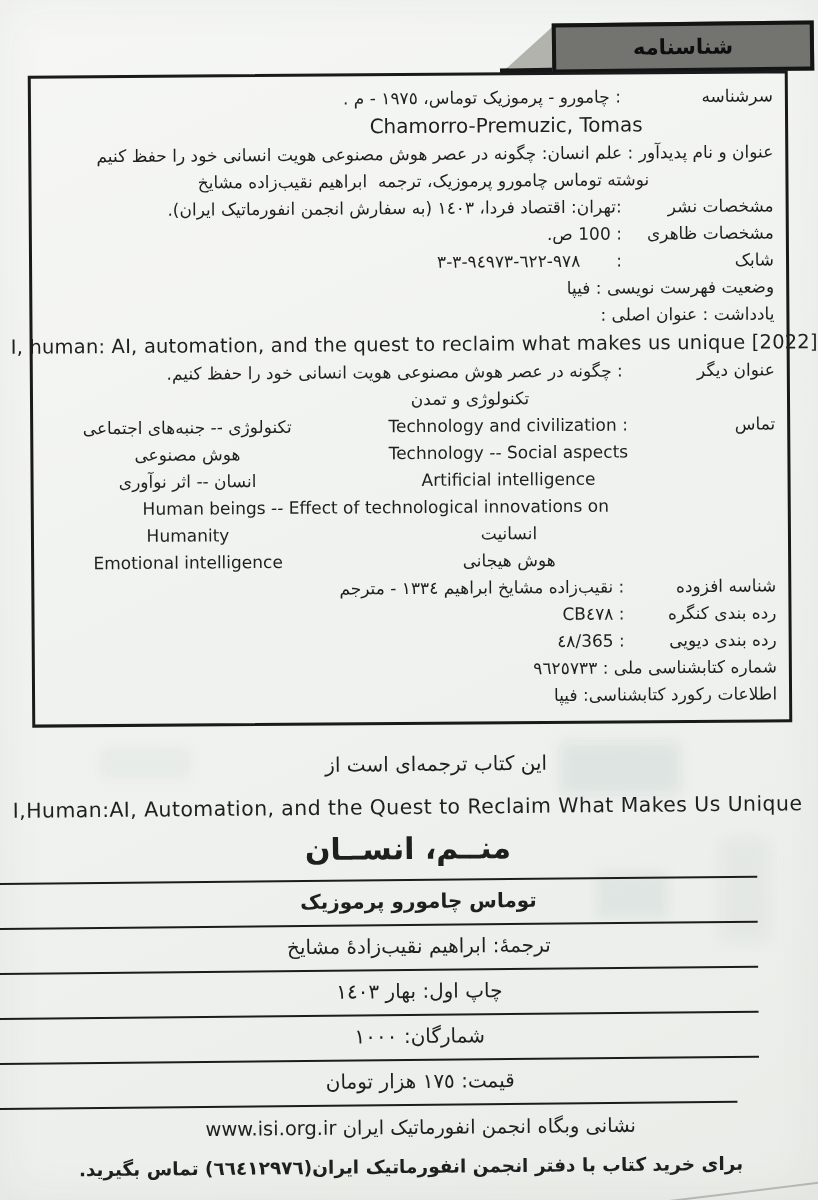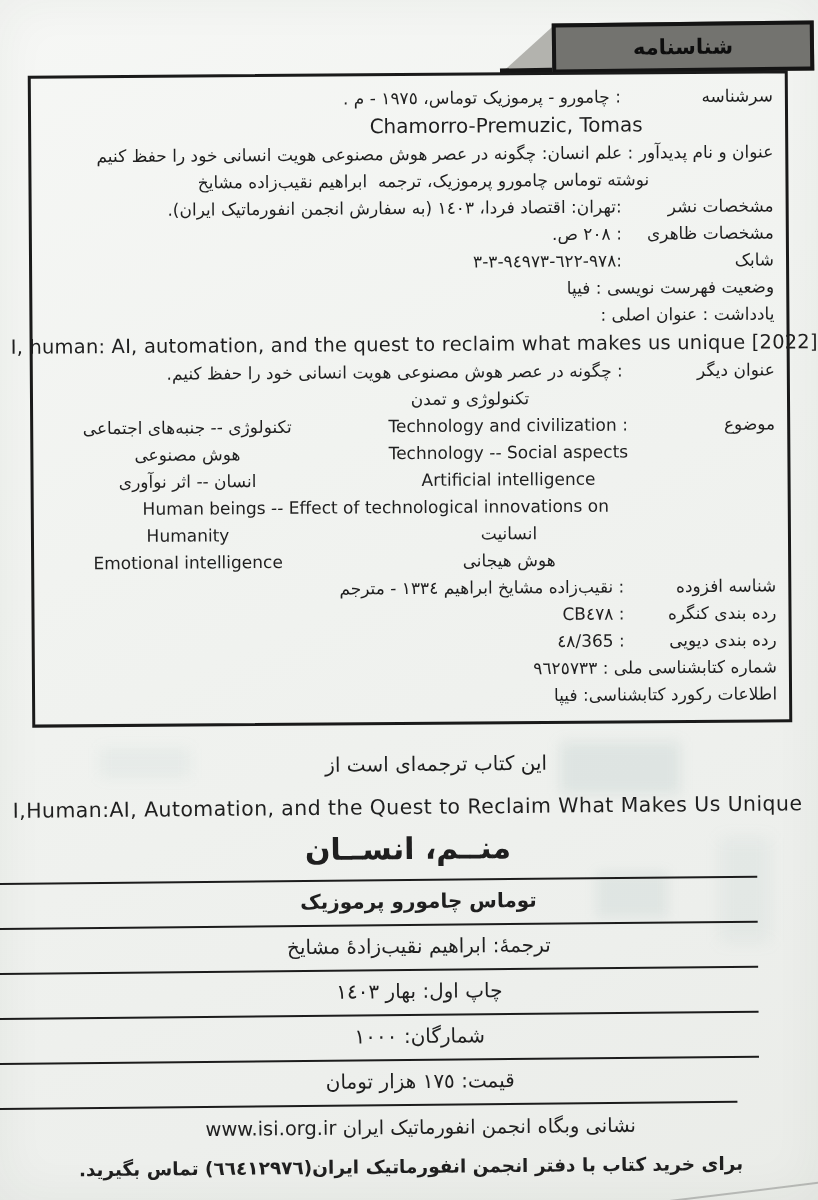--- a/index.html
+++ b/index.html
@@ -39,21 +39,21 @@
   .line{line-height:27px;white-space:pre;}
   .latin-name{direction:ltr;text-align:center;font-size:20px;line-height:29px;transform:translateX(100px);white-space:nowrap;}
   .title-l2{text-align:center;line-height:27px;transform:translateX(17px);white-space:pre;}
   .etitle-cip{direction:ltr;text-align:left;font-size:19.5px;line-height:29px;margin-left:-30px;white-space:nowrap;letter-spacing:.2px;}
   .subj-head{text-align:center;line-height:27px;transform:translateX(62px);}
   .subj{display:flex;align-items:baseline;line-height:27px;}
   .s-lbl{width:92px;flex-shrink:0;}
   .s-a{width:350px;text-align:center;direction:ltr;white-space:pre;}
   .s-b{flex:1;text-align:center;white-space:pre;}
   .s-full{direction:ltr;text-align:center;line-height:27px;transform:translateX(-33px);white-space:nowrap;}
-  .isbn{direction:ltr;unicode-bidi:isolate;letter-spacing:1.5px;text-align:center;}
+  .isbn{direction:ltr;unicode-bidi:isolate;margin-right:36px;letter-spacing:1.5px;text-align:center;}
   
   .colo{
     position:absolute;left:-14px;top:733px;width:846px;
     transform:rotate(-0.55deg);text-align:center;direction:rtl;
   }
   .note{font-size:20px;line-height:30px;padding-top:16px;transform:translateX(29px);}
   .etitle{direction:ltr;font-size:20.5px;line-height:30px;margin-top:13px;white-space:nowrap;text-align:center;letter-spacing:.4px;}
   .ptitle{font-weight:bold;font-size:30px;line-height:40px;margin-top:7px;letter-spacing:.5px;}
   .rule{height:2px;background:#1c1c1c;margin-top:10px;margin-right:74px;}
   .rule.last{margin-right:96px;}
@@ -93,37 +93,37 @@
     </div>
     <div class="latin-name">Chamorro-Premuzic, Tomas</div>
     <div class="line">عنوان و نام پدیدآور : علم انسان: چگونه در عصر هوش مصنوعی هویت انسانی خود را حفظ کنیم</div>
     <div class="title-l2">نوشته توماس چامورو پرموزیک، ترجمه  ابراهیم نقیب‌زاده مشایخ</div>
     <div class="row">
       <span class="lbl">مشخصات نشر</span>
       <span class="val">:تهران: اقتصاد فردا، ١٤٠٣ (به سفارش انجمن انفورماتیک ایران).</span>
     </div>
     <div class="row">
       <span class="lbl">مشخصات ظاهری</span>
-      <span class="val">: ٢٠٨ ص.</span>
+      <span class="val">: 100 ص.</span>
     </div>
     <div class="row">
       <span class="lbl">شابک</span>
       <span class="val">:</span>
       <span class="isbn">٩٧٨-٦٢٢-٩٤٩٧٣-٣-٣</span>
     </div>
     <div class="line">وضعیت فهرست نویسی : فیپا</div>
     <div class="line">یادداشت : عنوان اصلی :</div>
     <div class="etitle-cip">I, human: AI, automation, and the quest to reclaim what makes us unique [2022]</div>
     <div class="row">
       <span class="lbl">عنوان دیگر</span>
       <span class="val">: چگونه در عصر هوش مصنوعی هویت انسانی خود را حفظ کنیم.</span>
     </div>
     <div class="subj-head">تکنولوژی و تمدن</div>
     <div class="subj">
-      <span class="s-lbl">موضوع</span>
+      <span class="s-lbl">تماس</span>
       <span class="s-a">Technology and civilization :</span>
       <span class="s-b">تکنولوژی -- جنبه‌های اجتماعی</span>
     </div>
     <div class="subj">
       <span class="s-lbl"></span>
       <span class="s-a">Technology -- Social aspects</span>
       <span class="s-b">هوش مصنوعی</span>
     </div>
     <div class="subj">
       <span class="s-lbl"></span>

